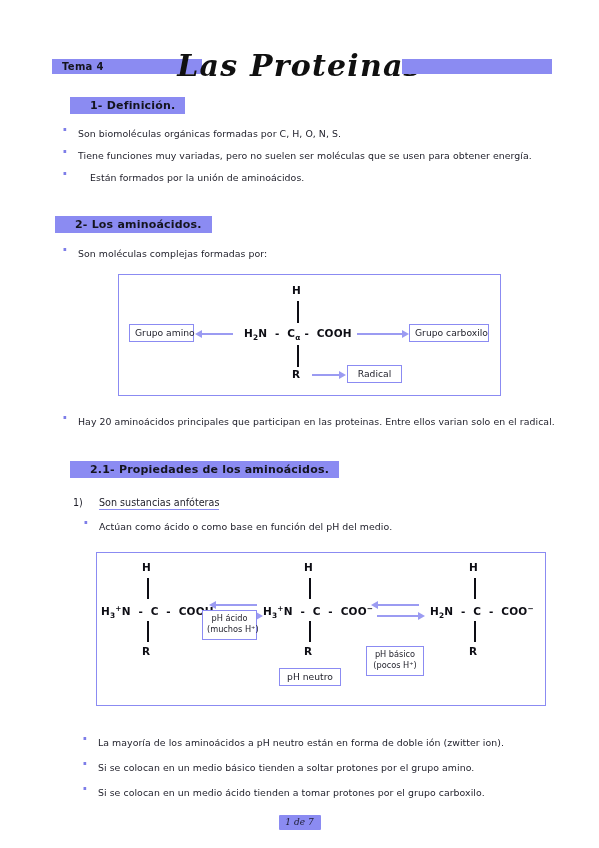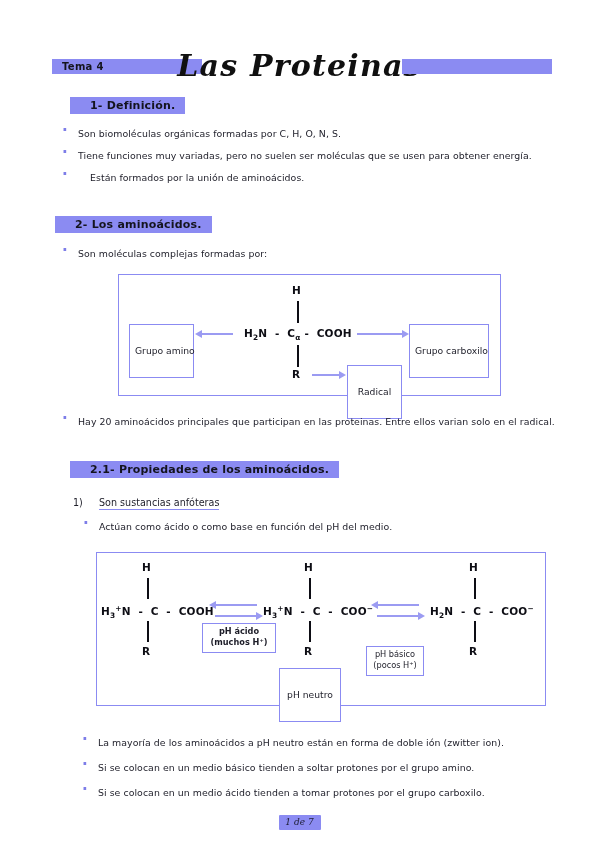--- a/index.html
+++ b/index.html
@@ -140,21 +140,21 @@
   }
   .labelbox {
     position: absolute;
     border: 1.3px solid #8b8bf2;
     background: #fff;
     font-size: 9.2px;
     color: #1d1d28;
     white-space: nowrap;
     text-align: center;
     line-height: 12px;
-    padding: 20px 5px;
+    padding: 2px 5px;
     box-sizing: border-box;
   }
   .labelbox.two {
     line-height: 11px;
     font-size: 8.2px;
     padding: 2px 4px;
   }
 
   
   .arrow {
@@ -266,21 +266,21 @@
       <span>C</span>
       <span>&nbsp;-&nbsp;</span>
       <span>COOH</span>
     </div>
     <div class="vbar" style="left:50px; top:68px; height:21px;"></div>
     <div class="chem" style="left:45px; top:92px;">R</div>
 
     <div class="arrow left" style="left:118px; top:51px; width:42px;"></div>
     <div class="arrow right" style="left:118px; top:62px; width:42px;"></div>
 
-    <div class="labelbox two" style="left:105px; top:70px; width:74px; height:30px;font-weight:bold;">
+    <div class="labelbox two" style="left:105px; top:57px; width:55px; height:30px;">
       <div>pH ácido</div>
       <div>(muchos H⁺)</div>
     </div>
 
     <div class="chem" style="left:207px; top:8px;">H</div>
     <div class="vbar" style="left:212px; top:25px; height:21px;"></div>
     <div class="chem" style="left:166px; top:50px;">
       <span>H<sub>3</sub><sup>+</sup>N</span>
       <span>&nbsp;-&nbsp;</span>
       <span>C</span>

